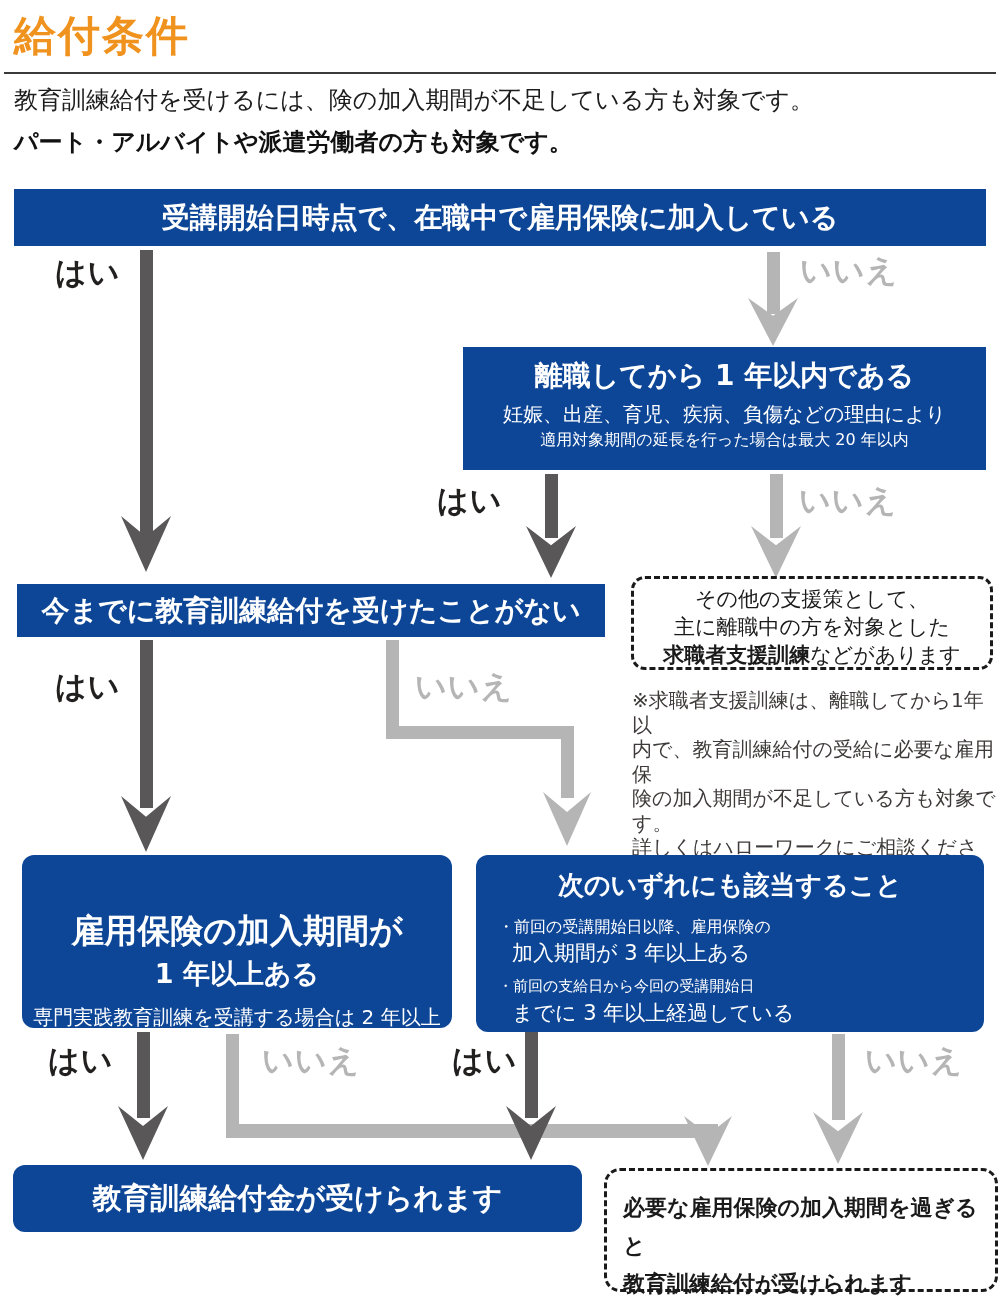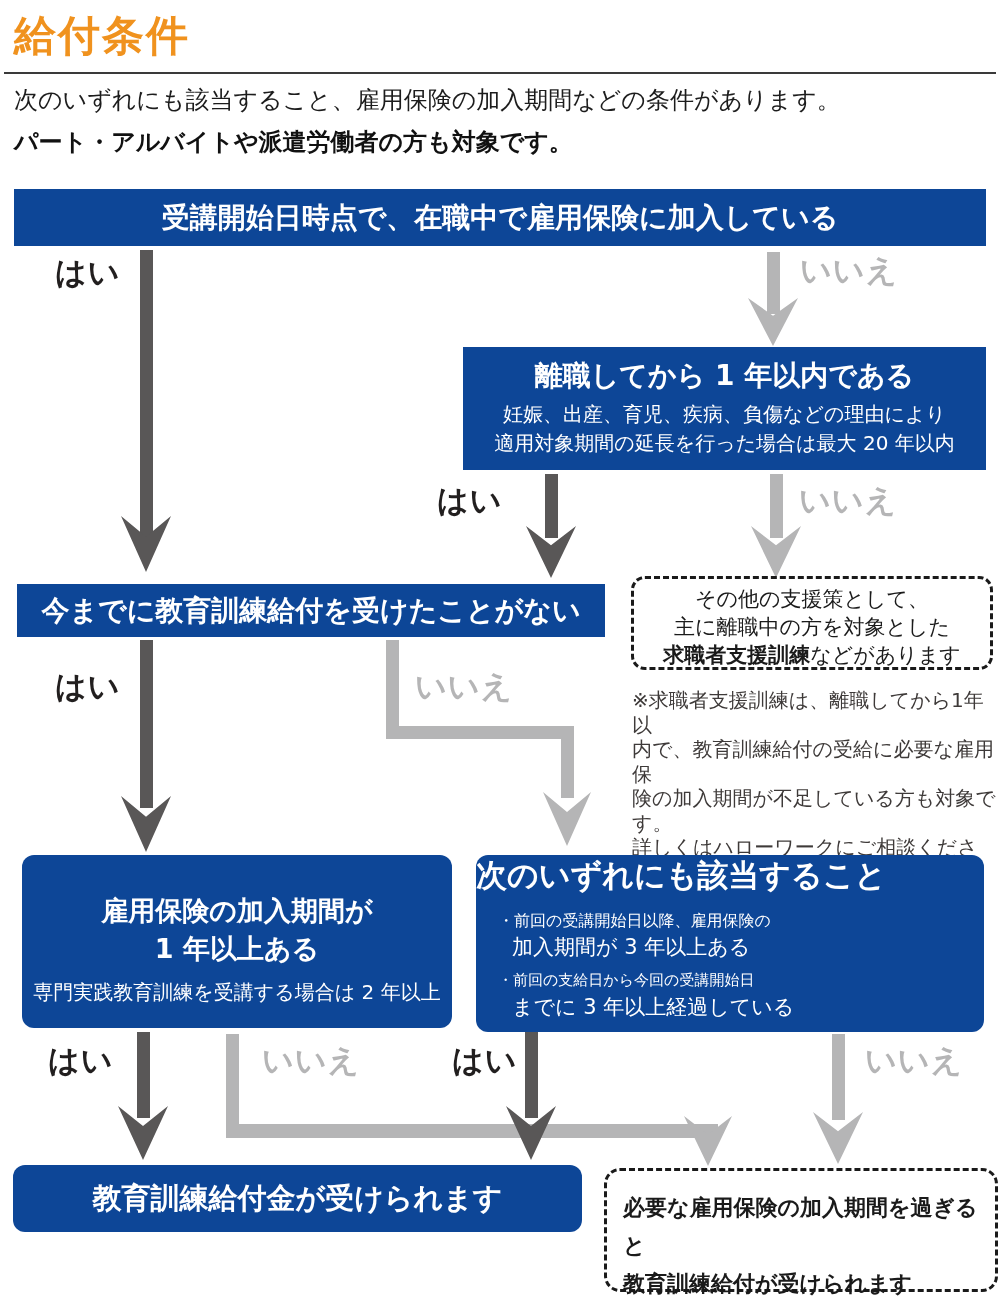--- a/index.html
+++ b/index.html
@@ -29,39 +29,39 @@
   .sub{font-weight:normal;}
   .note-txt{font-size:20px;line-height:24.5px;color:#3E3A39;}
 </style>
 </head>
 <body>
 
 <div id="stage">
 
   <div class="abs page-title">給付条件</div>
   <div class="abs rule"></div>
-  <div class="abs intro1">次のいずれにも該当すること、雇用保険の加入期間などの条件があります。</div>
+  <div class="abs intro1">教育訓練給付を受けるには、険の加入期間が不足している方も対象です。</div>
   <div class="abs intro2">パート・アルバイトや派遣労働者の方も対象です。</div>
 
   <div class="abs bx" style="left:14px;top:189px;width:972px;height:57px;">
     <div class="t" style="font-size:28px;line-height:57px;">受講開始日時点で、在職中で雇用保険に加入している</div>
   </div>
 
   <div class="abs yn" style="left:55px;top:252px;">はい</div>
   <div class="abs sh" style="left:140px;top:250px;width:13px;height:290px;"></div>
   <div class="abs hd" style="left:121px;top:516px;width:50px;height:56px;"></div>
 
   <div class="abs yn no" style="left:800px;top:250px;">いいえ</div>
   <div class="abs sh gray" style="left:767px;top:252px;width:13px;height:62px;"></div>
   <div class="abs hd gray" style="left:748px;top:298px;width:50px;height:48px;"></div>
 
   <div class="abs bx" style="left:463px;top:347px;width:523px;height:123px;">
     <div class="t" style="font-size:28px;margin-top:10px;">離職してから 1 年以内である</div>
     <div class="sub" style="font-size:20px;margin-top:6px;">妊娠、出産、育児、疾病、負傷などの理由により</div>
-    <div class="sub" style="font-size:20px;margin-top:2px;">適用対象期間の延長を行った場合は最大 20 年以内</div>
+    <div class="sub" style="font-size:16px;margin-top:2px;">適用対象期間の延長を行った場合は最大 20 年以内</div>
   </div>
 
   <div class="abs yn" style="left:437px;top:480px;">はい</div>
   <div class="abs sh" style="left:545px;top:474px;width:13px;height:64px;"></div>
   <div class="abs hd" style="left:526px;top:526px;width:50px;height:52px;"></div>
 
   <div class="abs yn no" style="left:799px;top:480px;">いいえ</div>
   <div class="abs sh gray" style="left:770px;top:474px;width:13px;height:64px;"></div>
   <div class="abs hd gray" style="left:751px;top:526px;width:50px;height:52px;"></div>
 
@@ -88,27 +88,27 @@
   <div class="abs sh" style="left:140px;top:640px;width:13px;height:168px;"></div>
   <div class="abs hd" style="left:121px;top:796px;width:50px;height:56px;"></div>
 
   <div class="abs yn no" style="left:415px;top:666px;">いいえ</div>
   <div class="abs sh gray" style="left:386px;top:640px;width:13px;height:99px;"></div>
   <div class="abs sh gray" style="left:386px;top:726px;width:188px;height:13px;"></div>
   <div class="abs sh gray" style="left:561px;top:726px;width:13px;height:72px;"></div>
   <div class="abs hd gray" style="left:543px;top:792px;width:48px;height:54px;"></div>
 
   <div class="abs bx" style="left:22px;top:855px;width:430px;height:173px;border-radius:12px;">
-    <div class="t" style="font-size:27px;margin-top:38px;">雇用保険の加入期間が</div>
+    <div class="t" style="font-size:33px;margin-top:54px;">雇用保険の加入期間が</div>
     <div class="t" style="font-size:27px;margin-top:2px;">1 年以上ある</div>
     <div class="sub" style="font-size:20px;margin-top:12px;">専門実践教育訓練を受講する場合は 2 年以上</div>
   </div>
 
   <div class="abs bx" style="left:476px;top:855px;width:508px;height:177px;border-radius:12px;text-align:left;">
-    <div class="t" style="font-size:31px;text-align:left;">次のいずれにも該当すること</div>
+    <div class="t" style="font-size:26px;margin-top:13px;text-align:center;">次のいずれにも該当すること</div>
     <div class="sub" style="font-size:16px;margin:10px 0 0 22px;line-height:27px;">・前回の受講開始日以降、雇用保険の</div>
     <div class="sub" style="font-size:21px;margin-left:36px;line-height:27px;">加入期間が 3 年以上ある</div>
     <div class="sub" style="font-size:15px;margin:6px 0 0 22px;line-height:27px;">・前回の支給日から今回の受講開始日</div>
     <div class="sub" style="font-size:21px;margin-left:36px;line-height:27px;">までに 3 年以上経過している</div>
   </div>
 
   <div class="abs yn no" style="left:262px;top:1040px;">いいえ</div>
   <div class="abs sh gray" style="left:226px;top:1034px;width:13px;height:104px;"></div>
   <div class="abs sh gray" style="left:226px;top:1124px;width:492px;height:14px;"></div>
   <div class="abs hd gray" style="left:684px;top:1116px;width:48px;height:50px;"></div>

